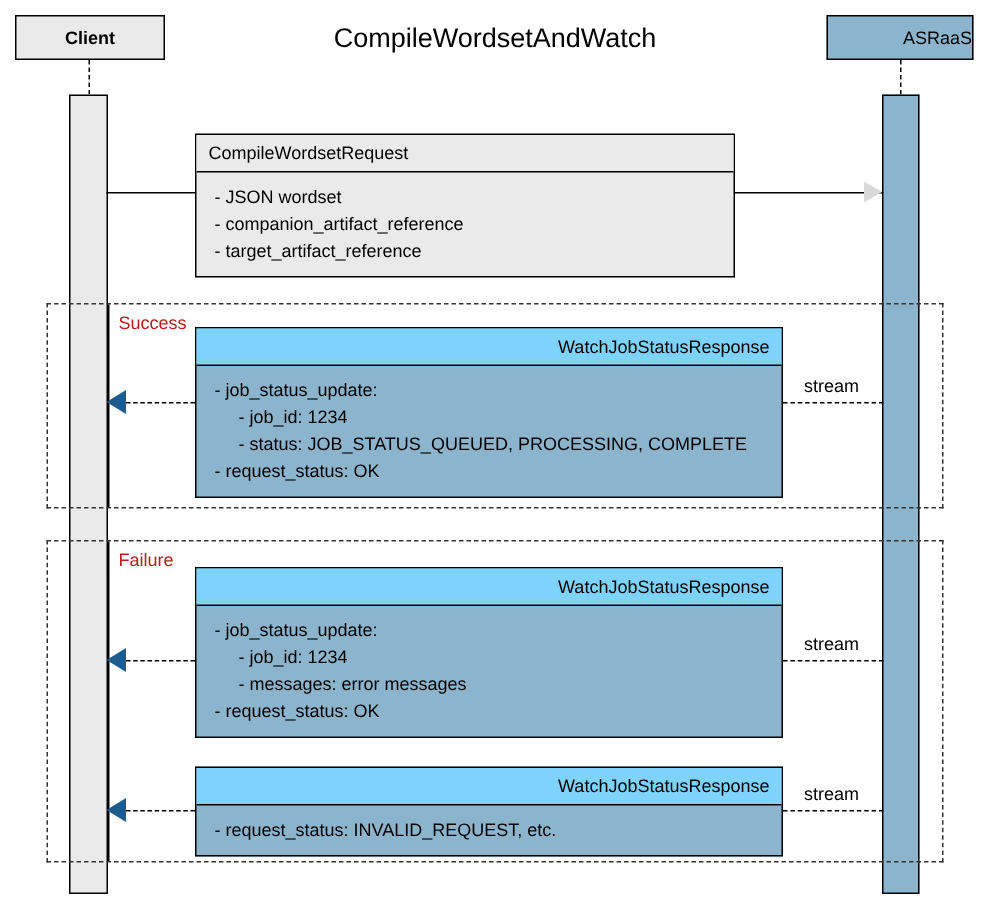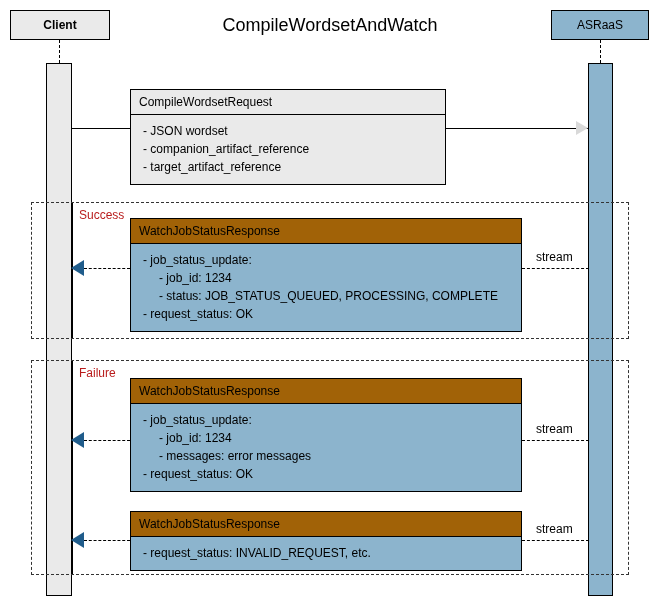--- a/index.html
+++ b/index.html
@@ -44,20 +44,21 @@
     top: 10px;
     width: 100px;
     background: #eaeaea;
     font-weight: bold;
   }
   .participant.server {
     left: 551px;
     top: 10px;
     width: 98px;
     background: #8cb4cd;
+    text-align: right;
   }
 
   
   .lifeline-stem {
     position: absolute;
     width: 0;
     border-left: 1px dashed #000000;
   }
   .lifeline-stem.client { left: 59px; top: 40px; height: 23px; }
   .lifeline-stem.server { left: 600px; top: 40px; height: 23px; }
@@ -131,23 +132,23 @@
     color: #000000;
     line-height: 18px;
     white-space: nowrap;
   }
   .indent-0 { padding-left: 4px; }
   .indent-1 { padding-left: 20px; }
 
   .msgbox.grey { background: #eaeaea; }
   .msgbox.grey .msgbox-header { background: #eaeaea; }
   .msgbox.blue { background: #8cb4cd; }
-  .msgbox.blue .msgbox-header { background: #a16207; }
-
-  .box-request  { left: 130px; top: 89px;  width: 316px; }
+  .msgbox.blue .msgbox-header { background: #7dd3fc; text-align: right; }
+
+  .box-request  { left: 130px; top: 89px;  width: 360px; }
   .box-success  { left: 130px; top: 218px; width: 392px; }
   .box-failure  { left: 130px; top: 378px; width: 392px; }
   .box-invalid  { left: 130px; top: 511px; width: 392px; }
 
   
   .line-solid {
     position: absolute;
     height: 0;
     border-top: 1px solid #000000;
   }

